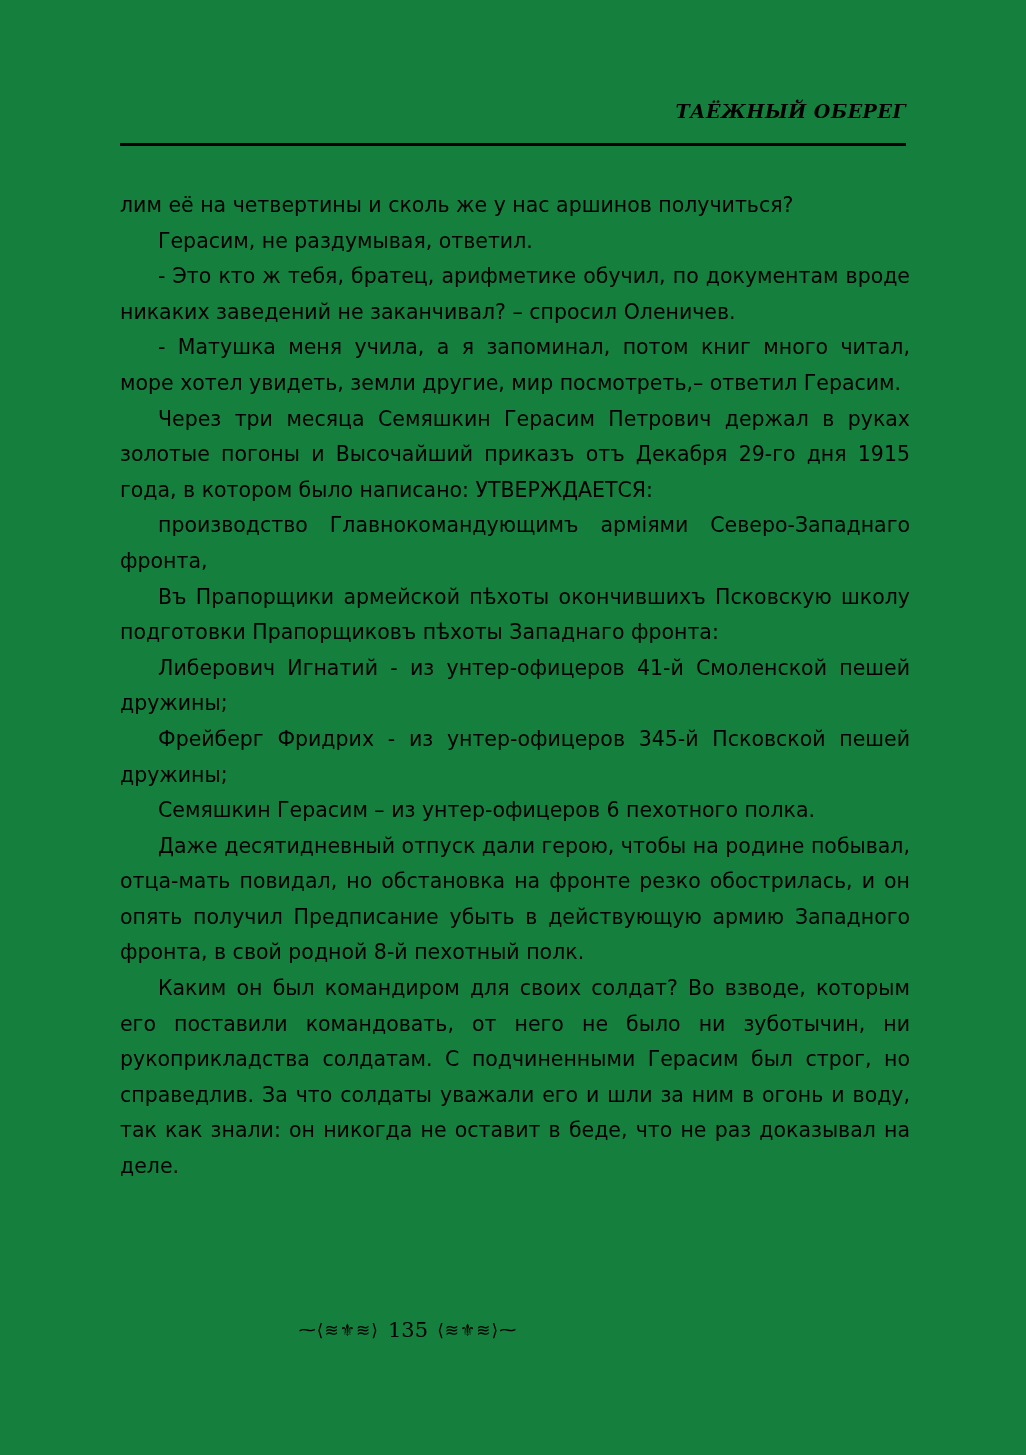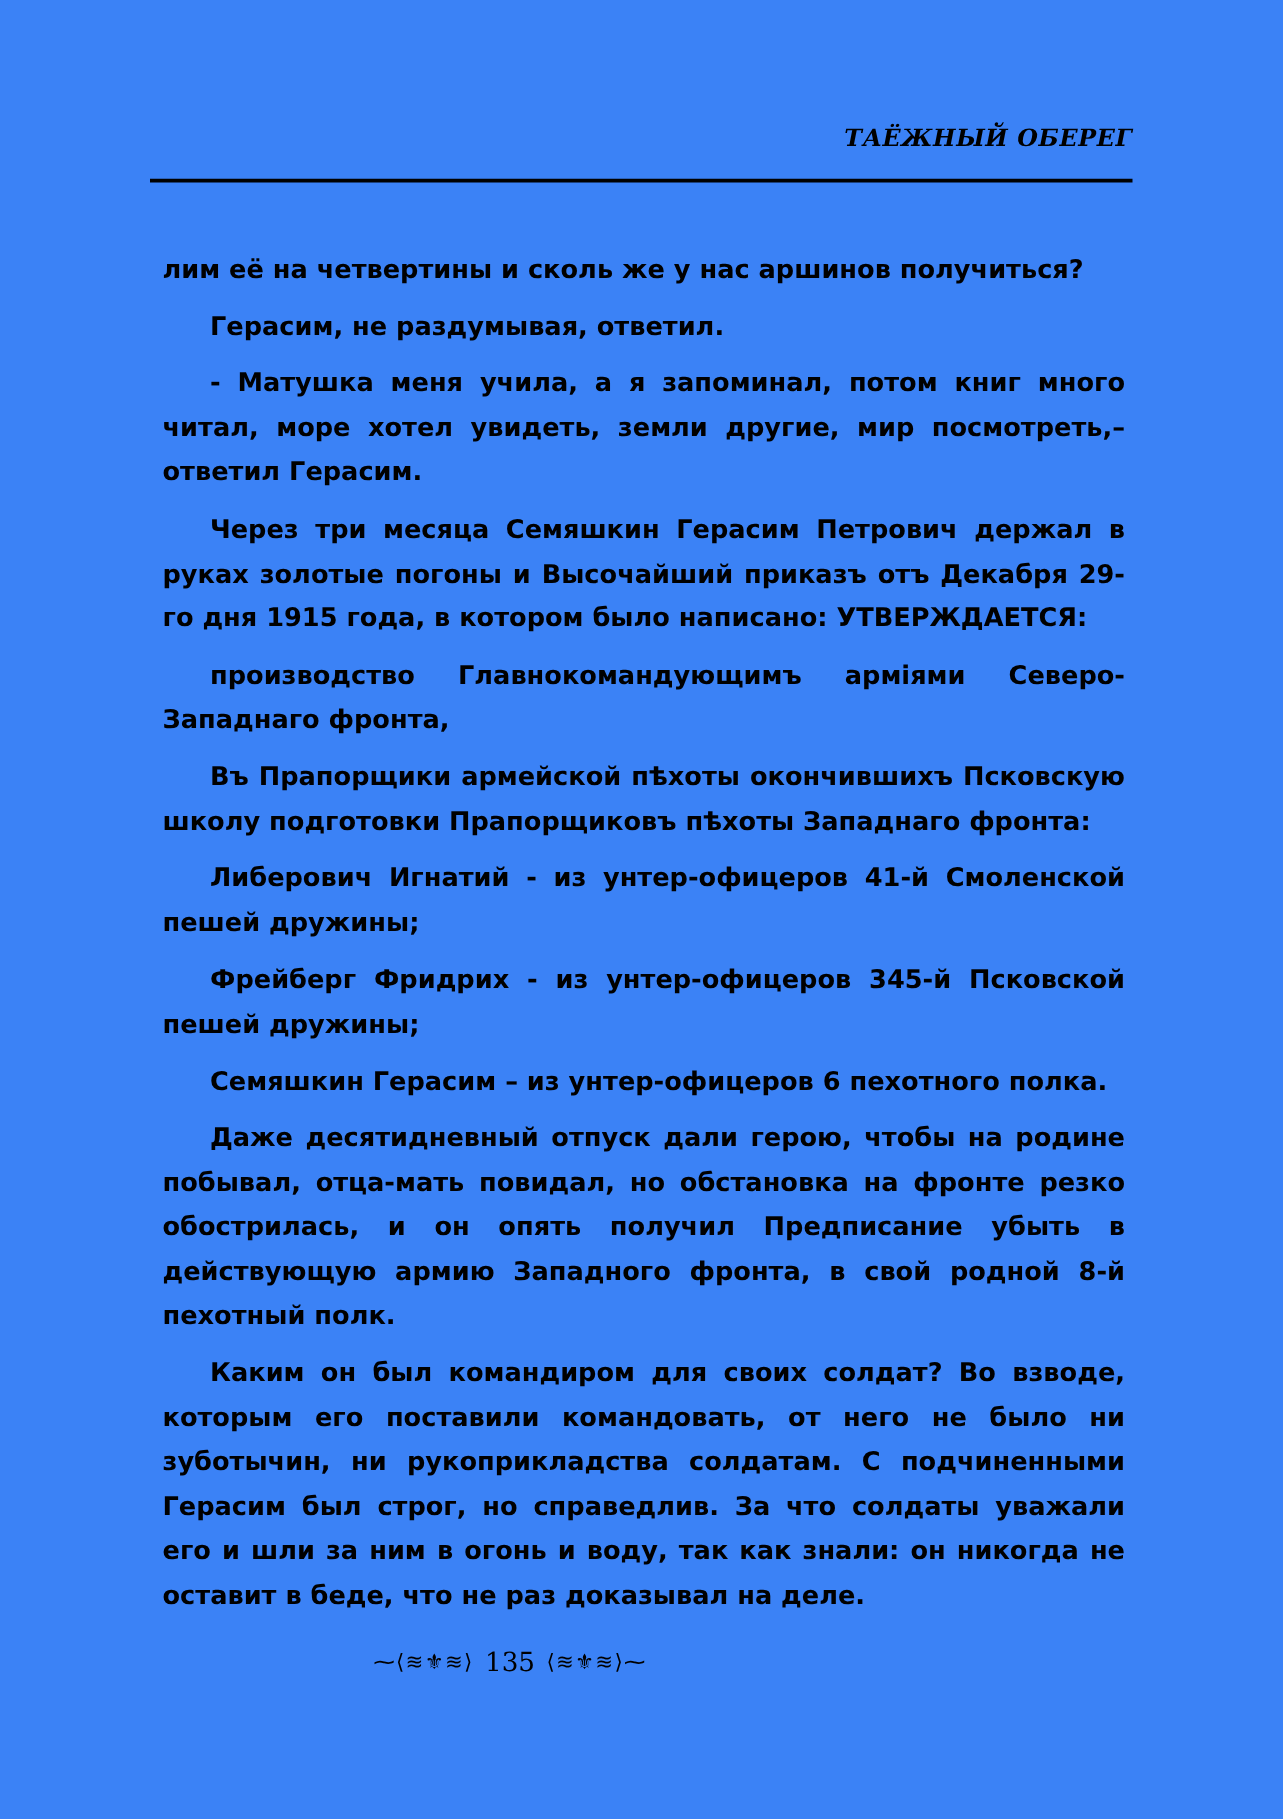--- a/index.html
+++ b/index.html
@@ -13,21 +13,21 @@
     font-family: "DejaVu Sans", sans-serif;
     color: #000000;
     position: relative;
     overflow: hidden;
   }
   .page {
     position: absolute;
     left: 0; top: 0;
     width: 1026px;
     height: 1455px;
-    background: #3b82f6;
+    background: #15803d;
   }
   .header {
     position: absolute;
     left: 120px;
     top: 100px;
     width: 786px;
     text-align: right;
   }
   .header-title {
     font-family: "DejaVu Serif", serif;
@@ -50,24 +50,23 @@
     position: absolute;
     left: 120px;
     top: 188px;
     width: 790px;
     font-size: 20.5px;
     line-height: 35.6px;
     text-align: justify;
     color: #000;
   }
   .content p {
-    margin: 10px;
+    margin: 0;
     text-indent: 38px;
     text-align: justify;
-    font-weight: bold;
   }
   .content p.noindent {
     text-indent: 0;
   }
   .content p.spaced {
     text-align: justify;
     text-align-last: left;
   }
   .footer {
     position: absolute;
@@ -98,20 +97,21 @@
 <div class="page">
 
   <div class="header">
     <span class="header-title">ТАЁЖНЫЙ ОБЕРЕГ</span>
   </div>
   <div class="header-rule"></div>
 
   <div class="content">
     <p class="noindent">лим её на четвертины и сколь же у нас аршинов получиться?</p>
     <p>Герасим, не раздумывая, ответил.</p>
+    <p>- Это кто ж тебя, братец, арифметике обучил, по документам вроде  никаких заведений не заканчивал? – спросил Оленичев.</p>
     <p>- Матушка меня учила, а я запоминал, потом книг много читал, море хотел увидеть, земли другие, мир посмотреть,– ответил Герасим.</p>
     <p>Через три месяца Семяшкин Герасим Петрович держал в руках золотые погоны и Высочайший приказъ  отъ Декабря 29-го дня 1915 года, в котором было написано: УТВЕРЖДАЕТСЯ:</p>
     <p class="spaced">производство  Главнокомандующимъ  армiями  Северо-Западнаго фронта,</p>
     <p class="spaced">Въ Прапорщики армейской пѣхоты  окончившихъ Псковскую школу подготовки Прапорщиковъ пѣхоты Западнаго фронта:</p>
     <p>Либерович Игнатий - из унтер-офицеров 41-й Смоленской пешей дружины;</p>
     <p class="spaced">Фрейберг Фридрих - из унтер-офицеров 345-й Псковской пешей дружины;</p>
     <p>Семяшкин Герасим – из унтер-офицеров  6 пехотного полка.</p>
     <p>Даже десятидневный отпуск дали герою,  чтобы на родине побывал, отца-мать повидал, но обстановка на фронте резко обострилась,  и он опять получил Предписание убыть в действующую армию Западного фронта, в свой родной 8-й пехотный полк.</p>
     <p>Каким он был командиром для своих солдат?  Во взводе, которым его поставили командовать, от него не было ни зуботычин, ни рукоприкладства   солдатам. С подчиненными Герасим был строг, но справедлив. За что солдаты уважали его и шли за ним в огонь и воду, так как знали:  он никогда не оставит в беде, что не раз доказывал на деле.</p>
   </div>

